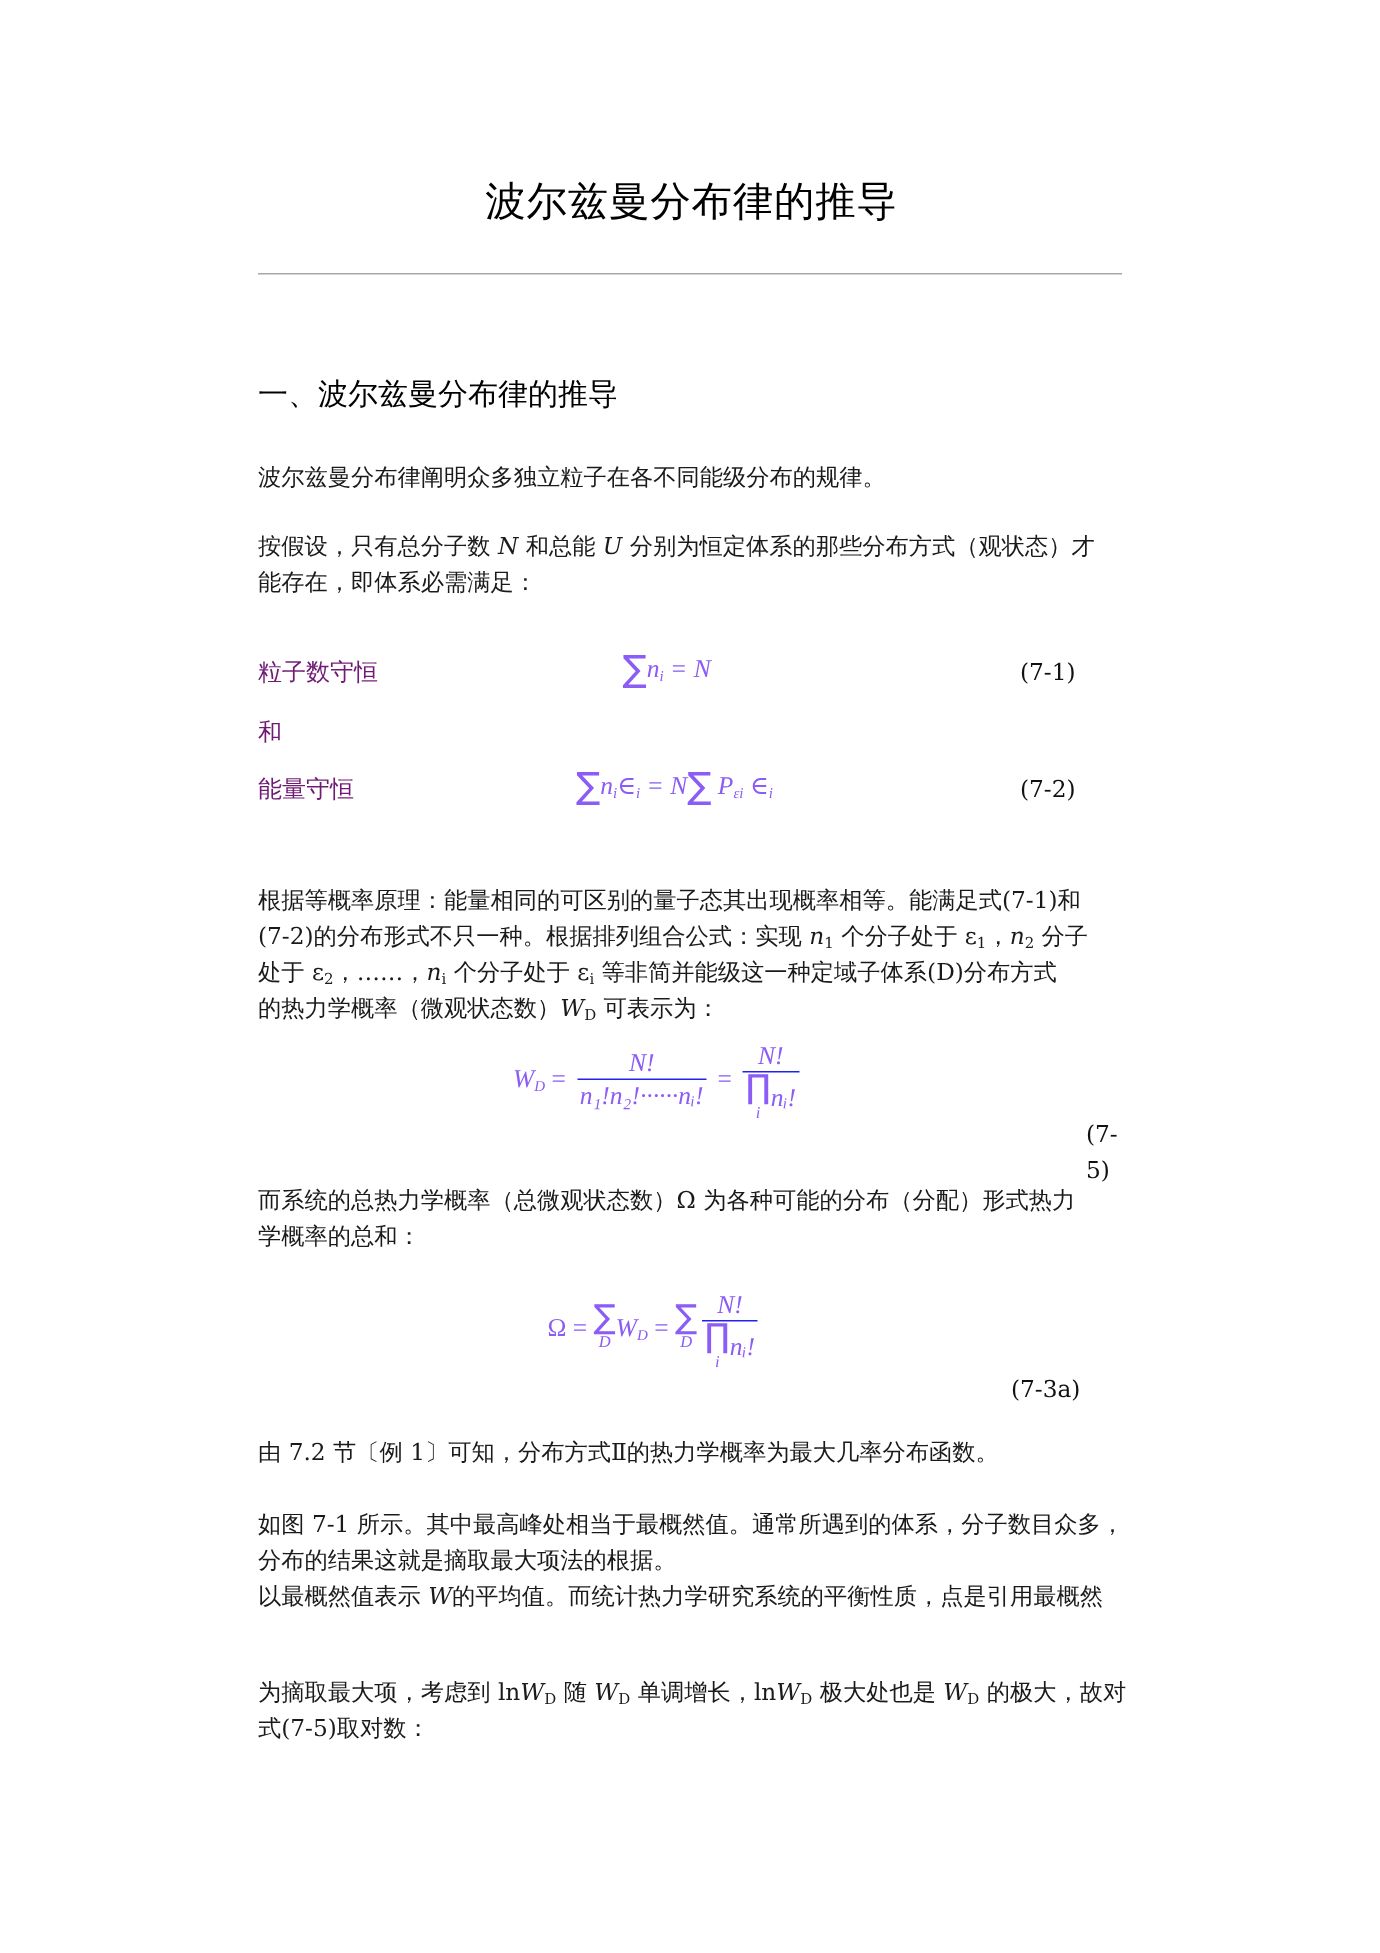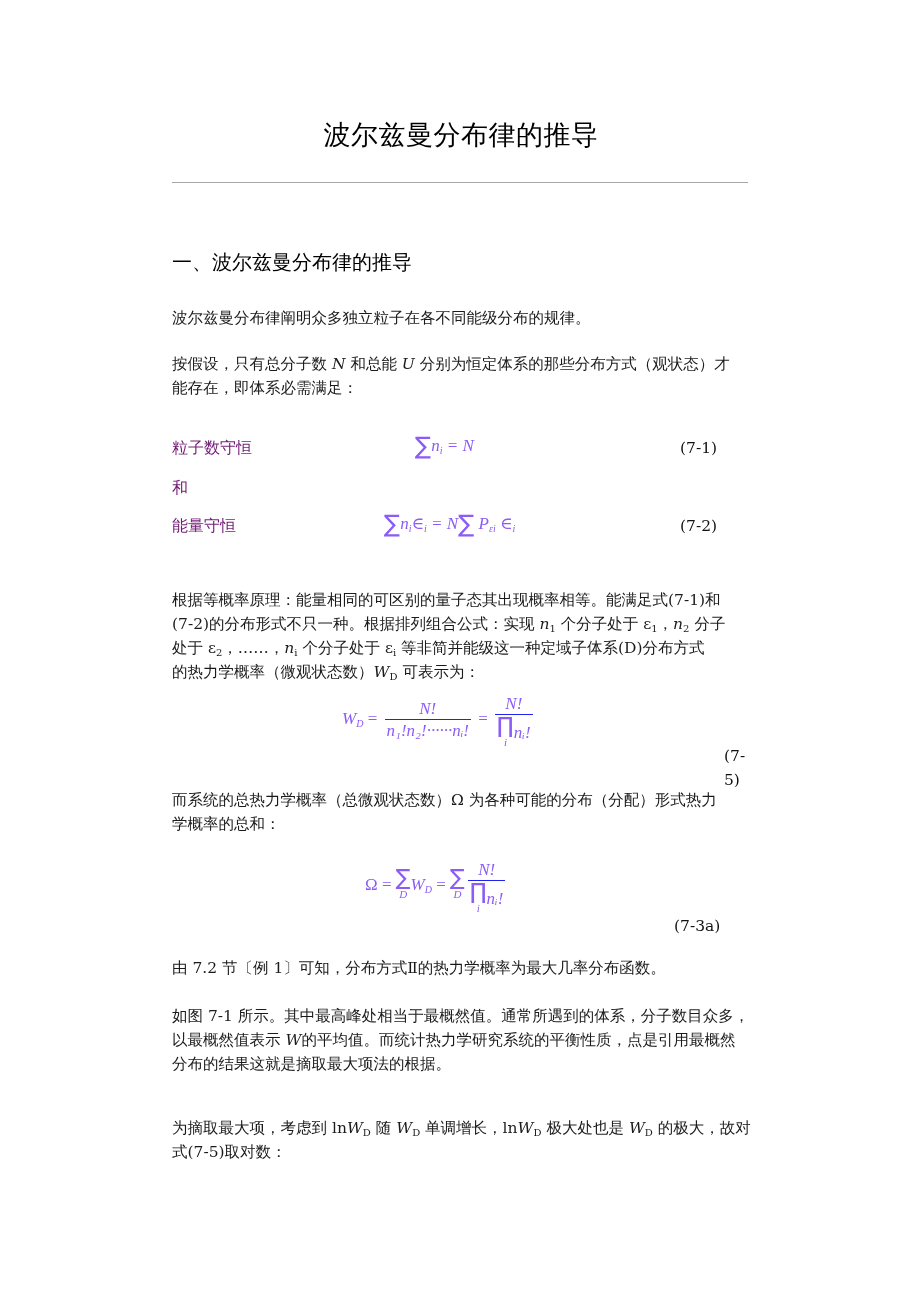--- a/index.html
+++ b/index.html
@@ -154,22 +154,22 @@
     <span class="up">Ω</span><span class="up"> = </span><span class="underlim"><span class="op">∑</span><span class="lim">D</span></span><span>W</span><sub>D</sub><span class="up"> = </span><span class="underlim"><span class="op">∑</span><span class="lim">D</span></span><span class="frac"><span class="num">N!</span><span class="den"><span class="underlim"><span class="op">∏</span><span class="lim">i</span></span><span>nᵢ!</span></span></span>
   </div>
   <div class="eqnum" style="left:502px; top:882px;margin-top:32px;">(7-3a)</div>
 
   <div class="para" style="top:956px;">
     <span class="line">由 7.2 节〔例 1〕可知，分布方式Ⅱ的热力学概率为最大几率分布函数。</span>
   </div>
 
   <div class="para" style="top:1004px;">
     <span class="line">如图 7-1 所示。其中最高峰处相当于最概然值。通常所遇到的体系，分子数目众多，</span>
+    <span class="line">分布的结果这就是摘取最大项法的根据。</span>
     <span class="line"><span>以最概然值表示 </span><span class="var">W</span><span>的平均值。而统计热力学研究系统的平衡性质，点是引用最概然</span></span>
-    <span class="line">分布的结果这就是摘取最大项法的根据。</span>
   </div>
 
   <div class="para" style="top:1116px;">
     <span class="line"><span>为摘取最大项，考虑到 ln</span><span class="var">W</span><sub>D</sub><span> 随  </span><span class="var">W</span><sub>D</sub><span> 单调增长，ln</span><span class="var">W</span><sub>D</sub><span> 极大处也是  </span><span class="var">W</span><sub>D</sub><span> 的极大，故对</span></span>
     <span class="line">式(7-5)取对数：</span>
   </div>
 
 </div>
 
 </body></html>

